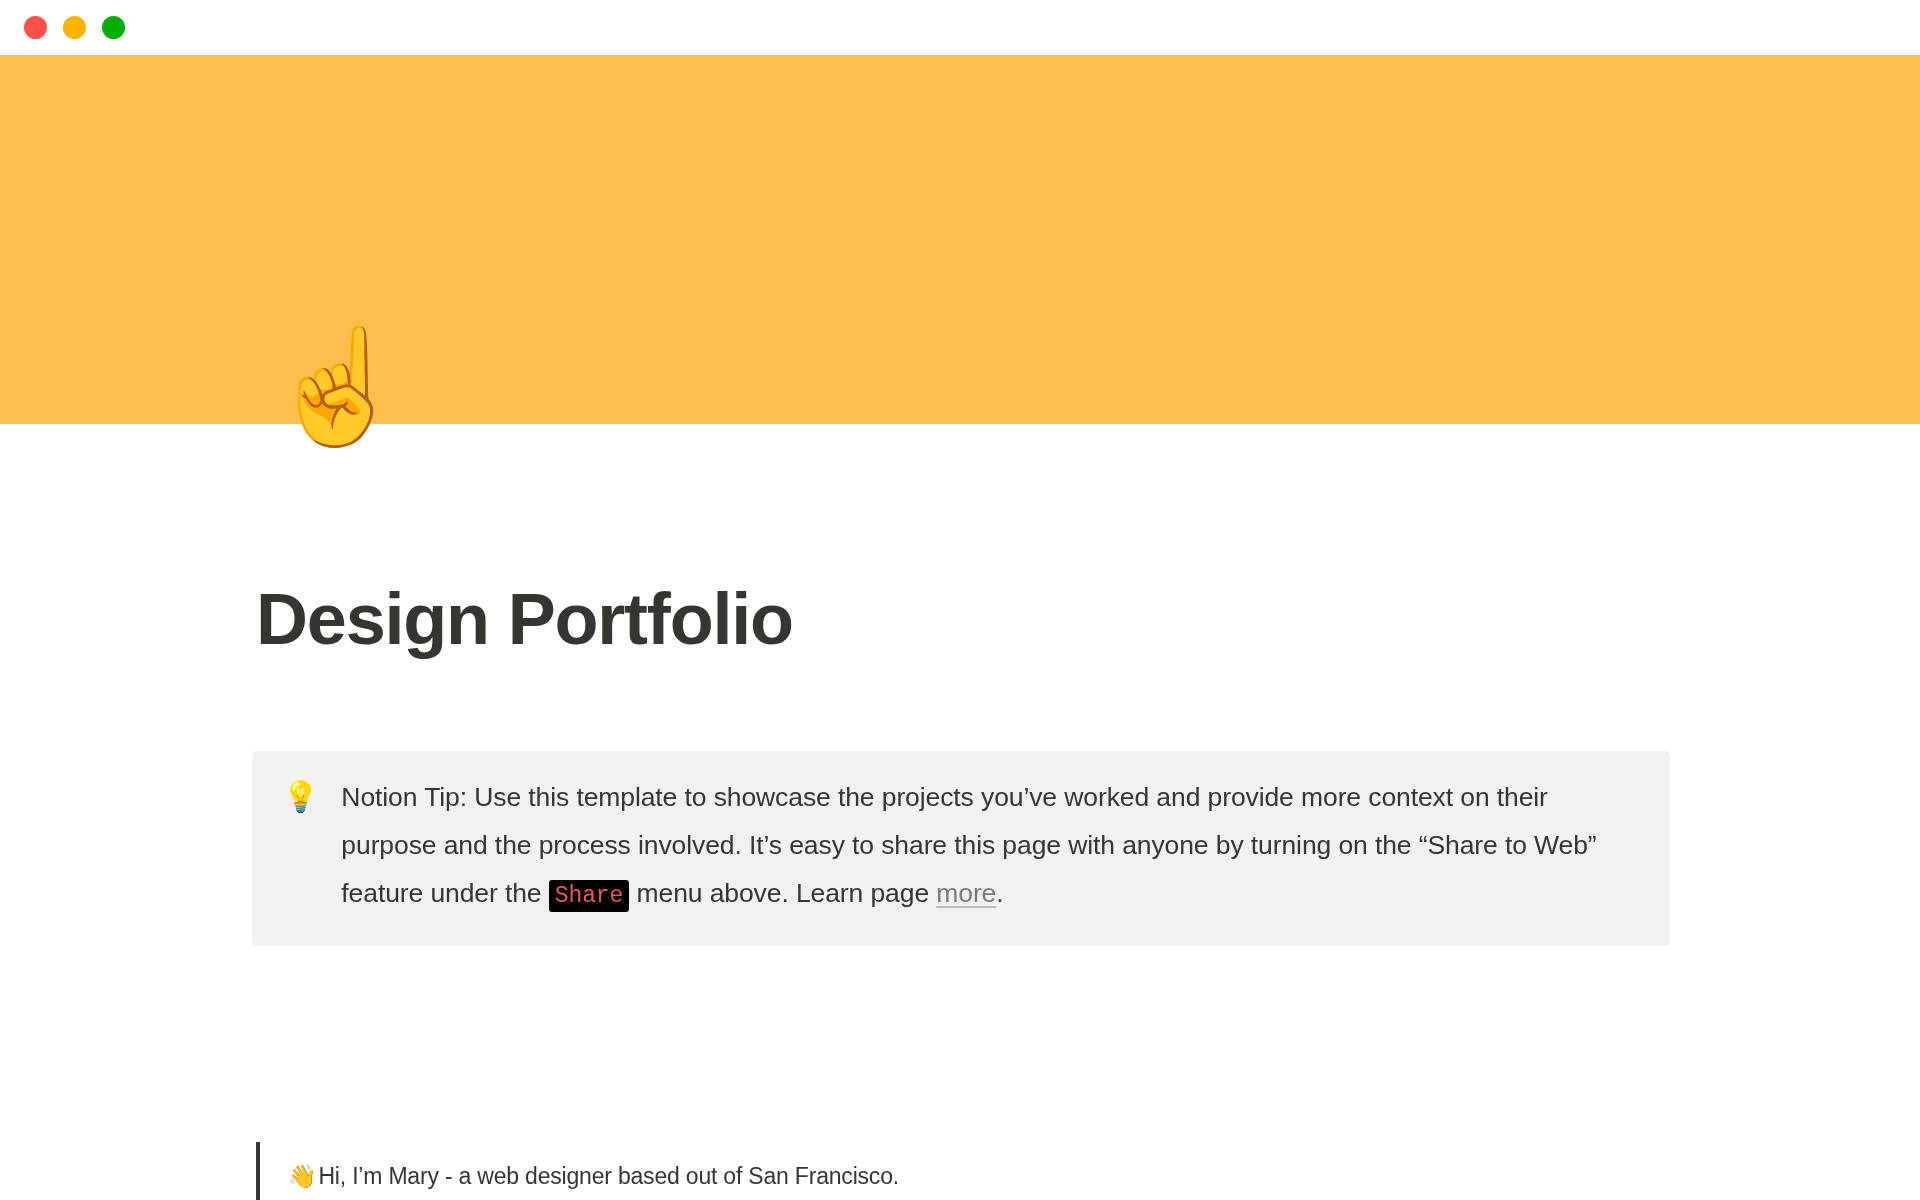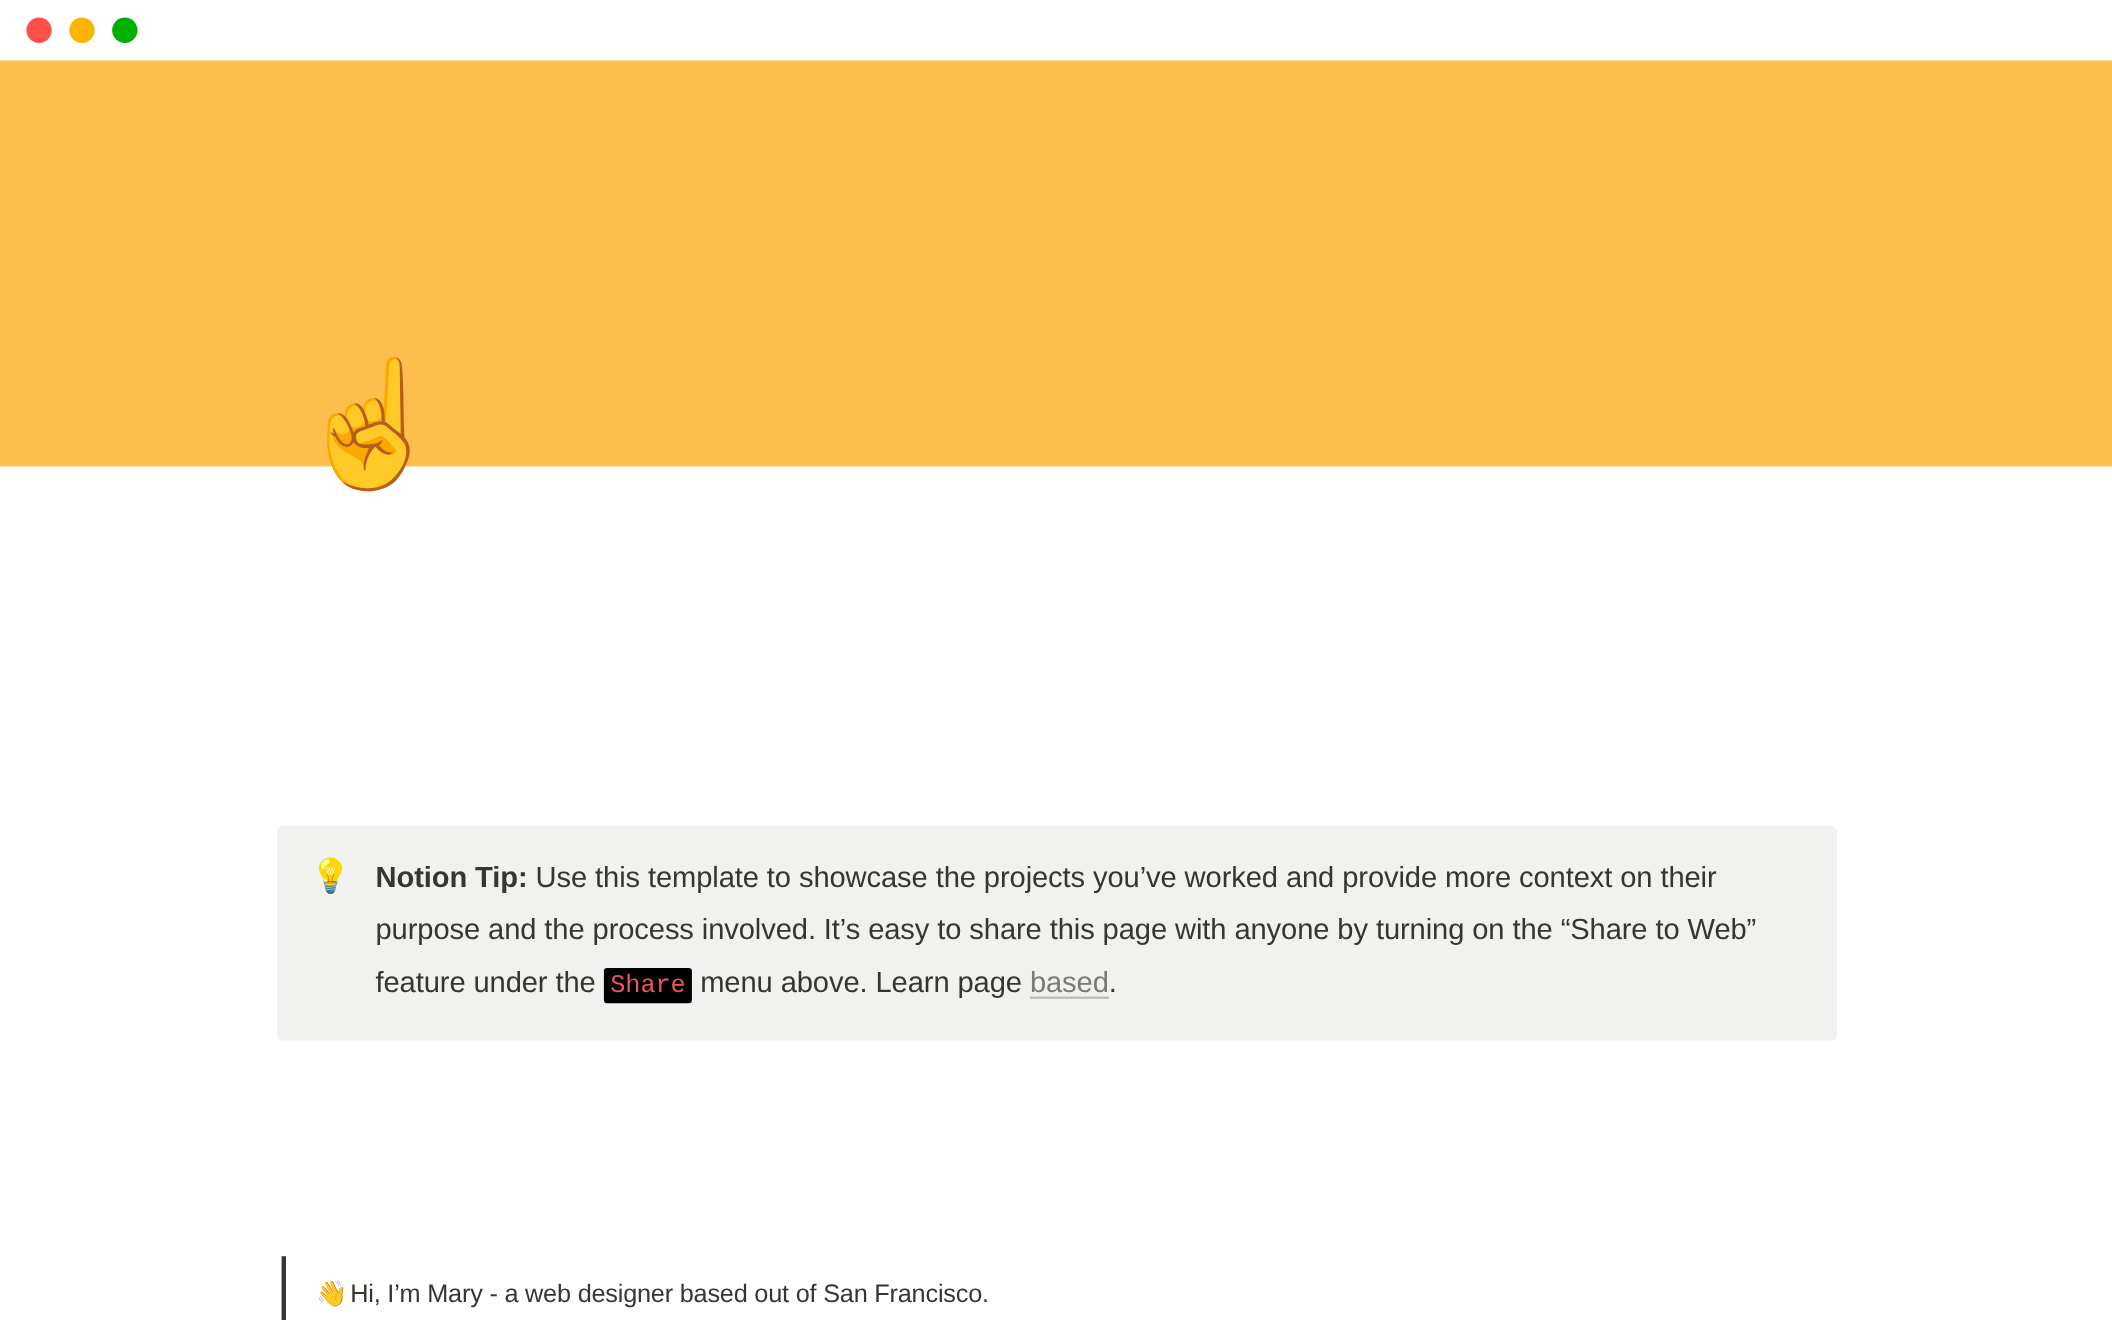--- a/index.html
+++ b/index.html
@@ -125,21 +125,21 @@
   }
 
   .callout-body {
     flex: 1 1 auto;
     font-size: 26.5px;
     line-height: 48px;
     color: #37352f;
     letter-spacing: -0.1px;
   }
 
-  .callout-body b { font-weight: 700; }
+  .callout-body b { font-weight: 400; }
 
   .inline-code {
     font-family: "Liberation Mono", "DejaVu Sans Mono", monospace;
     font-size: 23px;
     color: #eb5757;
     background: #000000;
     border-radius: 3px;
     padding: 3px 6px;
     white-space: nowrap;
   }
@@ -191,25 +191,26 @@
     </div>
   </div>
 
   <div class="cover"></div>
 
   <div class="page">
     <div class="page-inner">
 
       <div class="page-icon">☝️</div>
 
+      <h1 class="page-title">Design Portfolio</h1>
 
       <div class="callout">
         <div class="callout-icon">💡</div>
         <div class="callout-body">
-          <b>Notion Tip:</b><span> Use this template to showcase the projects you’ve worked and provide more context on their purpose and the process involved. It’s easy to share this page with anyone by turning on the “Share to Web” feature under the </span><span class="inline-code">Share</span><span> menu above. Learn page </span><span class="inline-link">based</span><span>.</span>
+          <b>Notion Tip:</b><span> Use this template to showcase the projects you’ve worked and provide more context on their purpose and the process involved. It’s easy to share this page with anyone by turning on the “Share to Web” feature under the </span><span class="inline-code">Share</span><span> menu above. Learn page </span><span class="inline-link">more</span><span>.</span>
         </div>
       </div>
 
       <div class="blockquote">
         <div class="blockquote-text"><span class="bq-emoji">👋</span><span>Hi, I’m Mary - a web designer based out of San Francisco.</span></div>
       </div>
 
     </div>
   </div>
 

